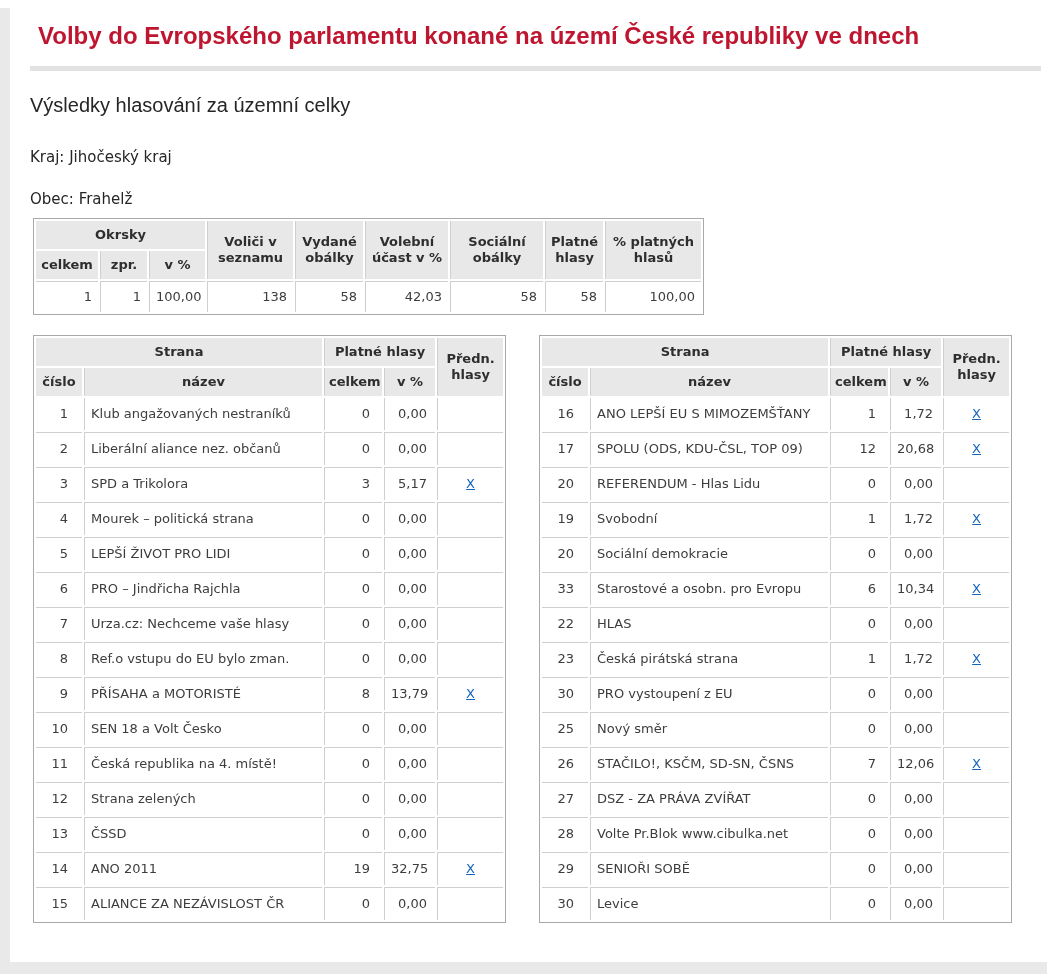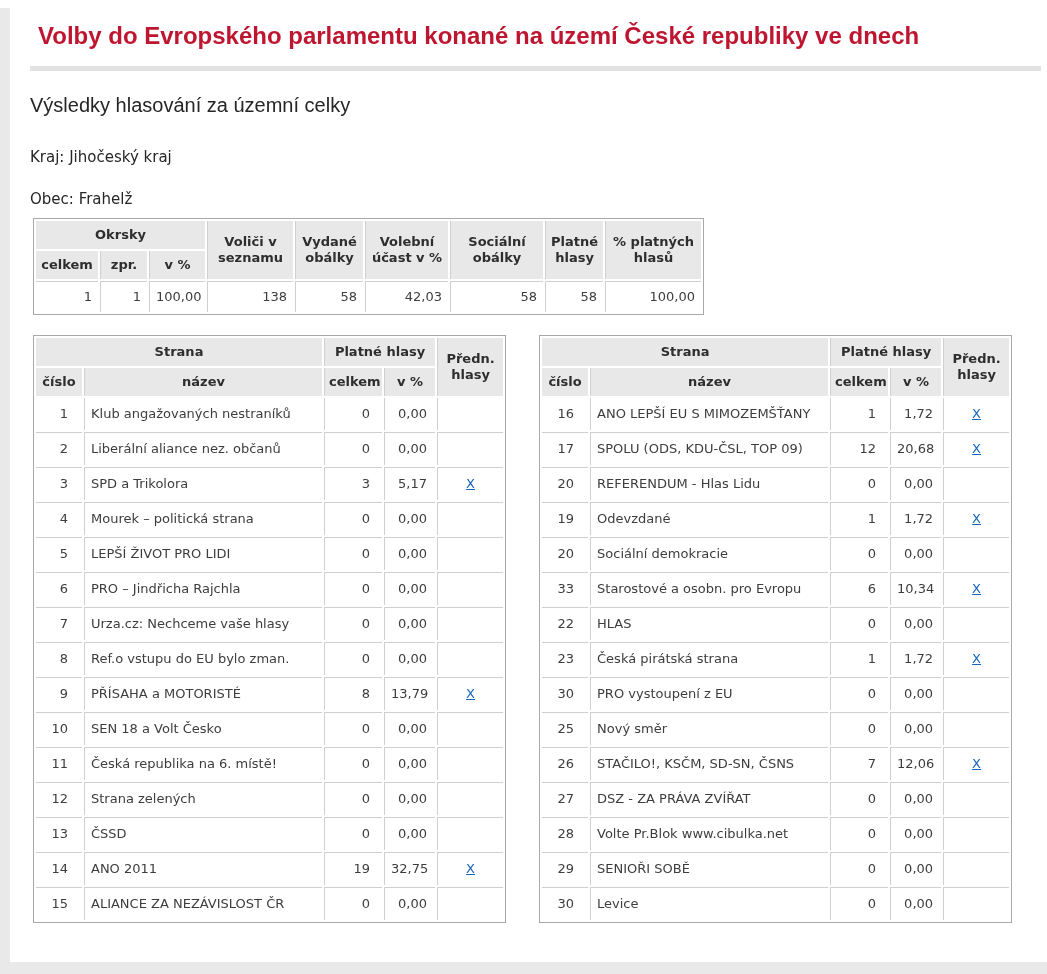--- a/index.html
+++ b/index.html
@@ -211,21 +211,21 @@
         </tr>
           <tr>
           <td class="num">10</td>
           <td class="name">SEN 18 a Volt Česko</td>
           <td class="tot">0</td>
           <td class="pct">0,00</td>
           <td class="pref"></td>
         </tr>
           <tr>
           <td class="num">11</td>
-          <td class="name">Česká republika na 6. místě!</td>
+          <td class="name">Česká republika na 4. místě!</td>
           <td class="tot">0</td>
           <td class="pct">0,00</td>
           <td class="pref"></td>
         </tr>
           <tr>
           <td class="num">12</td>
           <td class="name">Strana zelených</td>
           <td class="tot">0</td>
           <td class="pct">0,00</td>
           <td class="pref"></td>
@@ -293,21 +293,21 @@
         </tr>
           <tr>
           <td class="num">20</td>
           <td class="name">REFERENDUM - Hlas Lidu</td>
           <td class="tot">0</td>
           <td class="pct">0,00</td>
           <td class="pref"></td>
         </tr>
           <tr>
           <td class="num">19</td>
-          <td class="name">Odevzdané</td>
+          <td class="name">Svobodní</td>
           <td class="tot">1</td>
           <td class="pct">1,72</td>
           <td class="pref"><a class="xlink">X</a></td>
         </tr>
           <tr>
           <td class="num">20</td>
           <td class="name">Sociální demokracie</td>
           <td class="tot">0</td>
           <td class="pct">0,00</td>
           <td class="pref"></td>

